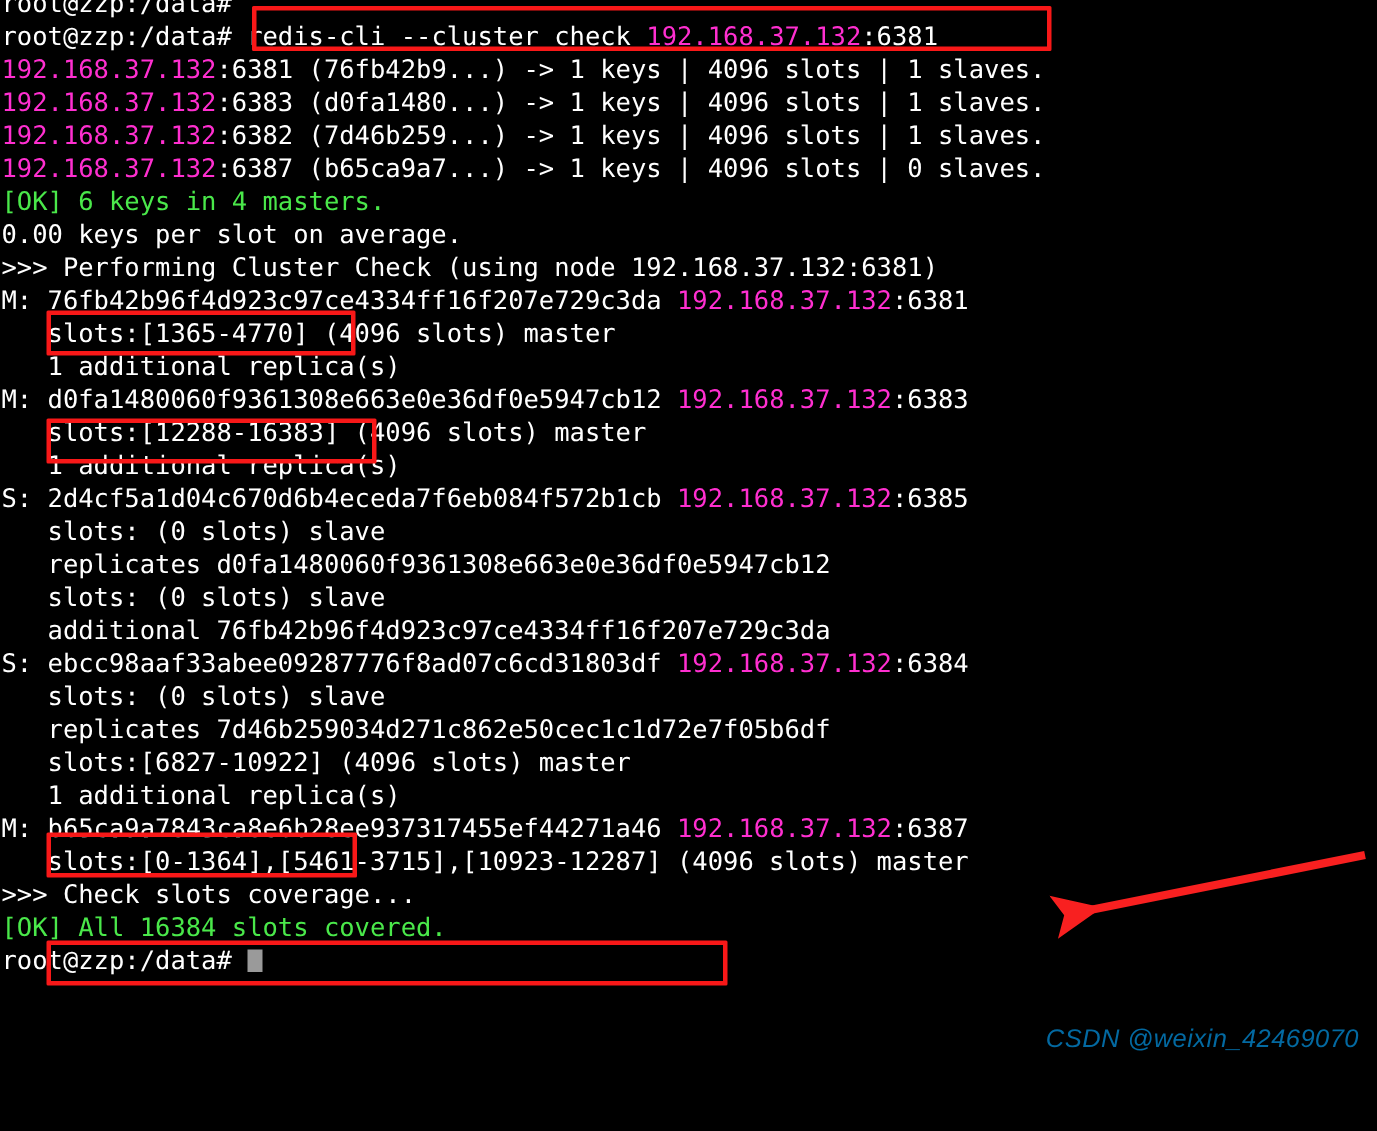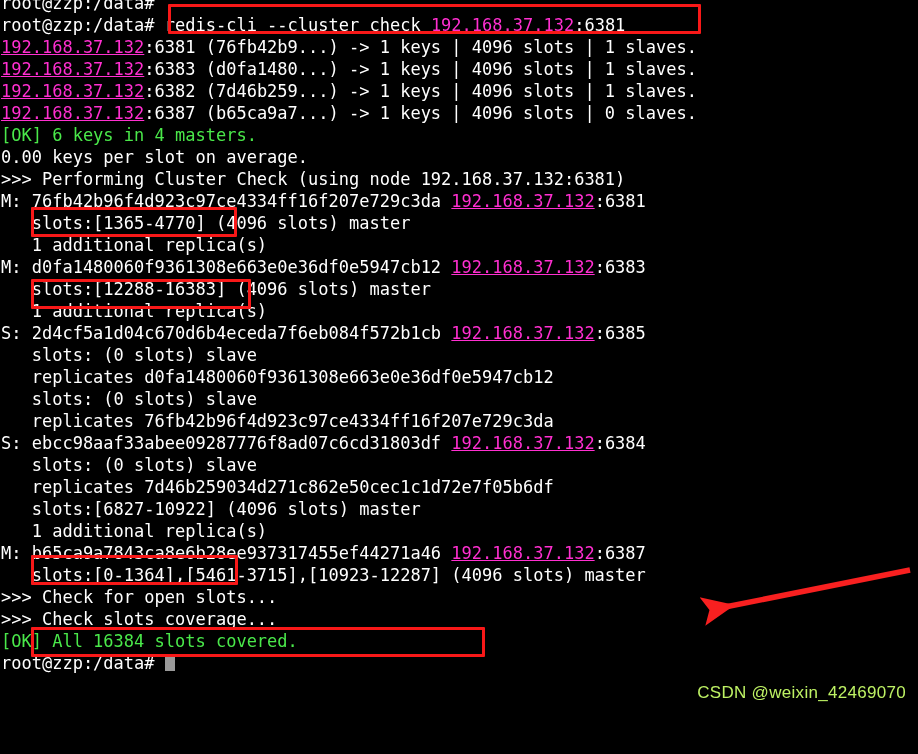--- a/index.html
+++ b/index.html
@@ -26,21 +26,21 @@
     width: 918px;
   }
   .line {
     height: 22px;
     white-space: pre;
     color: #ffffff;
     padding-left: 1px;
   }
   .seg { white-space: pre; }
   .c-white   { color: #ffffff; }
-  .c-magenta { color: #ff2fd0; text-decoration: underline; }
+  .c-magenta { color: #ff2fd0; }
   .c-green   { color: #4ae84a; }
 
   .cursor {
     display: inline-block;
     width: 10px;
     height: 15px;
     background: #9a9a9a;
     vertical-align: -2px;
   }
 
@@ -61,25 +61,26 @@
     width: 228px;
     height: 70px;
     pointer-events: none;
   }
 
   
   #watermark {
     position: absolute;
     right: 12px;
     bottom: 18px;
-    color: #bef264;
+    color: #0369a1;
     font-family: "Liberation Sans", sans-serif;
     font-size: 17px;
     letter-spacing: 0.3px;
     white-space: pre;
+    font-style: italic;
   }
 </style>
 </head>
 <body>
 
 <div id="terminal">
 
   <div id="lines">
       <div class="line"><span class="seg c-white">root@zzp:/data#</span></div>
       <div class="line"><span class="seg c-white">root@zzp:/data# </span><span class="seg c-white">redis-cli --cluster check </span><span class="seg c-magenta">192.168.37.132</span><span class="seg c-white">:6381</span></div>
@@ -93,29 +94,28 @@
       <div class="line"><span class="seg c-white">M: 76fb42b96f4d923c97ce4334ff16f207e729c3da </span><span class="seg c-magenta">192.168.37.132</span><span class="seg c-white">:6381</span></div>
       <div class="line"><span class="seg c-white">   slots:[1365-4770] (4096 slots) master</span></div>
       <div class="line"><span class="seg c-white">   1 additional replica(s)</span></div>
       <div class="line"><span class="seg c-white">M: d0fa1480060f9361308e663e0e36df0e5947cb12 </span><span class="seg c-magenta">192.168.37.132</span><span class="seg c-white">:6383</span></div>
       <div class="line"><span class="seg c-white">   slots:[12288-16383] (4096 slots) master</span></div>
       <div class="line"><span class="seg c-white">   1 additional replica(s)</span></div>
       <div class="line"><span class="seg c-white">S: 2d4cf5a1d04c670d6b4eceda7f6eb084f572b1cb </span><span class="seg c-magenta">192.168.37.132</span><span class="seg c-white">:6385</span></div>
       <div class="line"><span class="seg c-white">   slots: (0 slots) slave</span></div>
       <div class="line"><span class="seg c-white">   replicates d0fa1480060f9361308e663e0e36df0e5947cb12</span></div>
       <div class="line"><span class="seg c-white">   slots: (0 slots) slave</span></div>
-      <div class="line"><span class="seg c-white">   replicates 76fb42b96f4d923c97ce4334ff16f207e729c3da</span></div>
+      <div class="line"><span class="seg c-white">   additional 76fb42b96f4d923c97ce4334ff16f207e729c3da</span></div>
       <div class="line"><span class="seg c-white">S: ebcc98aaf33abee09287776f8ad07c6cd31803df </span><span class="seg c-magenta">192.168.37.132</span><span class="seg c-white">:6384</span></div>
       <div class="line"><span class="seg c-white">   slots: (0 slots) slave</span></div>
       <div class="line"><span class="seg c-white">   replicates 7d46b259034d271c862e50cec1c1d72e7f05b6df</span></div>
       <div class="line"><span class="seg c-white">   slots:[6827-10922] (4096 slots) master</span></div>
       <div class="line"><span class="seg c-white">   1 additional replica(s)</span></div>
       <div class="line"><span class="seg c-white">M: b65ca9a7843ca8e6b28ee937317455ef44271a46 </span><span class="seg c-magenta">192.168.37.132</span><span class="seg c-white">:6387</span></div>
       <div class="line"><span class="seg c-white">   slots:[0-1364],[5461-3715],[10923-12287] (4096 slots) master</span></div>
-      <div class="line"><span class="seg c-white">&gt;&gt;&gt; Check for open slots...</span></div>
       <div class="line"><span class="seg c-white">&gt;&gt;&gt; Check slots coverage...</span></div>
       <div class="line"><span class="seg c-green">[OK] All 16384 slots covered.</span></div>
       <div class="line"><span class="seg c-white">root@zzp:/data# </span><span class="cursor"></span></div>
     </div>
 
   <div id="boxes">
       <div class="redbox" style="left: 168px; top: 4px; width: 533px; height: 30px;"></div>
       <div class="redbox" style="left: 31px; top: 207px; width: 206px; height: 30px;"></div>
       <div class="redbox" style="left: 31px; top: 279px; width: 220px; height: 30px;"></div>
       <div class="redbox" style="left: 31px; top: 555px; width: 207px; height: 30px;"></div>

